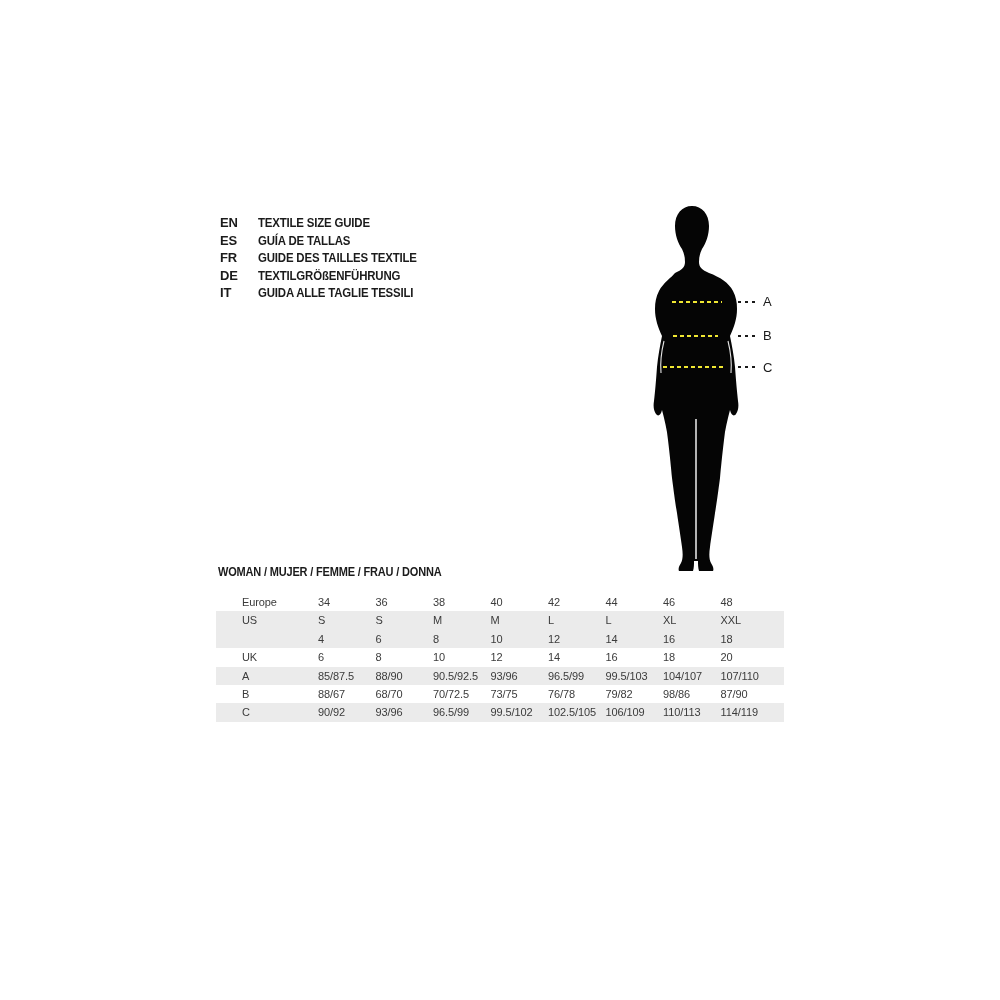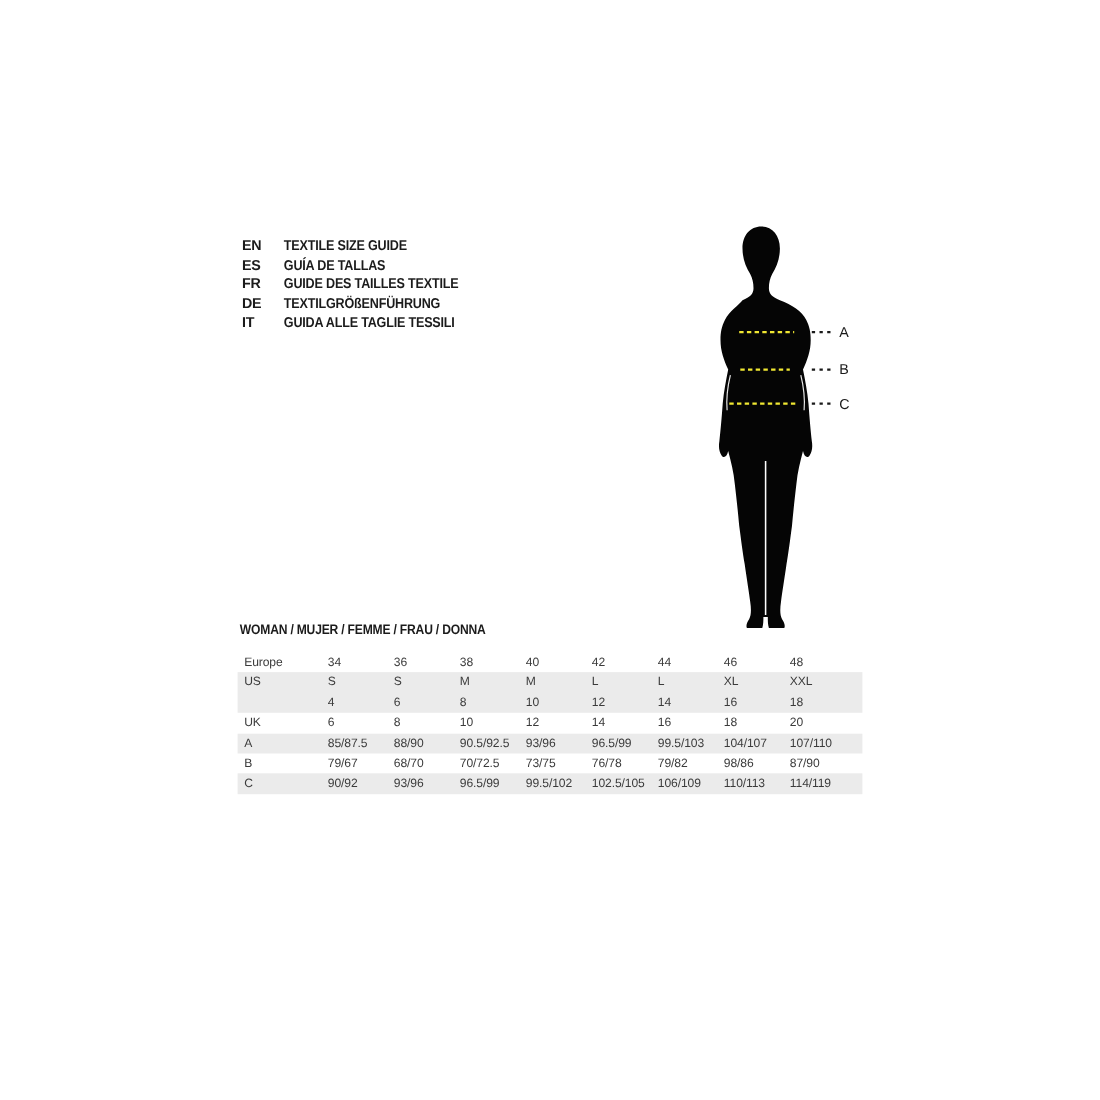--- a/index.html
+++ b/index.html
@@ -32,21 +32,21 @@
   .table-title{position:absolute;left:218px;top:565px;font-size:12.5px;font-weight:bold;letter-spacing:-0.2px;}
 
   
   .size-table{position:absolute;left:216px;top:593px;width:568px;font-size:11px;color:#3b3b3b;letter-spacing:-0.1px;}
   .t-header{
     height:17px;line-height:17px;background:#c9c9c9;border-top:1.5px solid #8a8a8a;
     padding-left:6px;font-size:11.5px;font-weight:bold;color:#474747;box-sizing:border-box;
   }
   .t-row{display:flex;height:18.4px;line-height:18.4px;box-sizing:border-box;padding-right:6px;}
   .t-row.shaded{background:#ebebeb;}
-  .t-label{width:82px;padding-left:6px;box-sizing:border-box;}
+  .t-label{width:82px;padding-left:6px;box-sizing:border-box;margin-left:20px;}
   .t-cell{flex:1;text-align:left;}
 
   
   .notes{position:absolute;left:218px;top:745px;}
   .note{height:17px;line-height:17px;font-size:11px;font-weight:bold;letter-spacing:-0.2px;white-space:nowrap;}
 </style>
 </head>
 <body>
 
 <div class="canvas">
@@ -186,21 +186,21 @@
       <div class="t-cell">90.5/92.5</div>
       <div class="t-cell">93/96</div>
       <div class="t-cell">96.5/99</div>
       <div class="t-cell">99.5/103</div>
       <div class="t-cell">104/107</div>
       <div class="t-cell">107/110</div>
     </div>
 
     <div class="t-row">
       <div class="t-label">B</div>
-      <div class="t-cell">79/67</div>
+      <div class="t-cell">88/67</div>
       <div class="t-cell">68/70</div>
       <div class="t-cell">70/72.5</div>
       <div class="t-cell">73/75</div>
       <div class="t-cell">76/78</div>
       <div class="t-cell">79/82</div>
       <div class="t-cell">98/86</div>
       <div class="t-cell">87/90</div>
     </div>
 
     <div class="t-row shaded">

